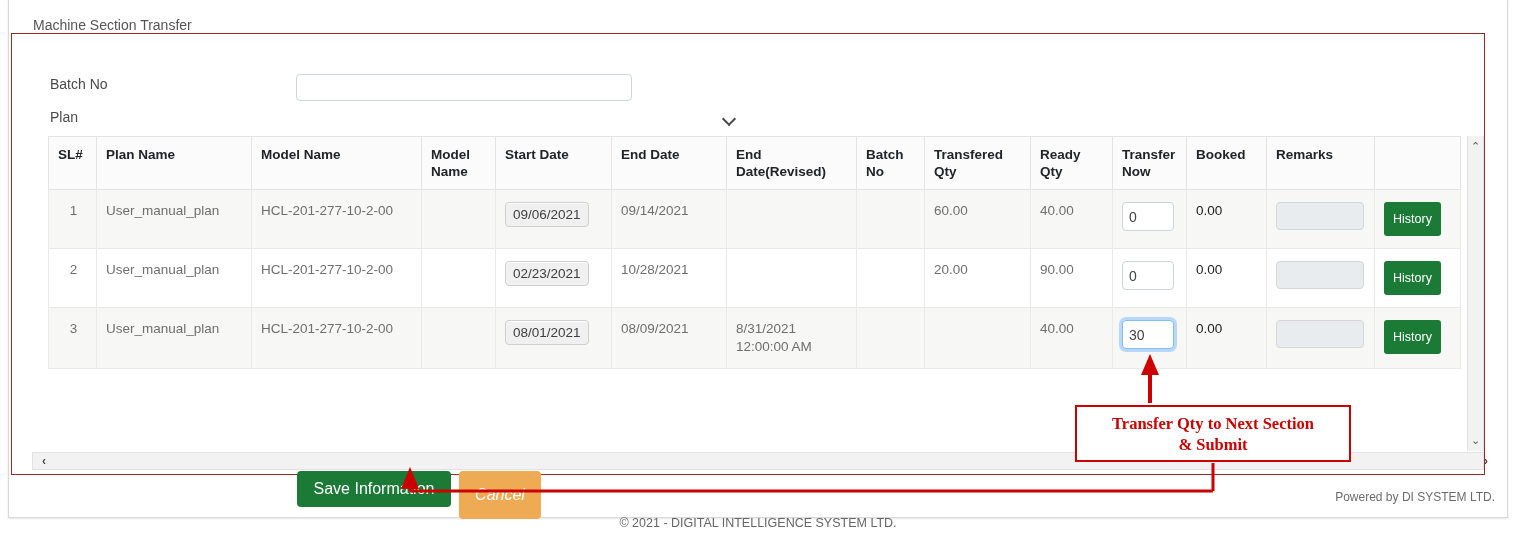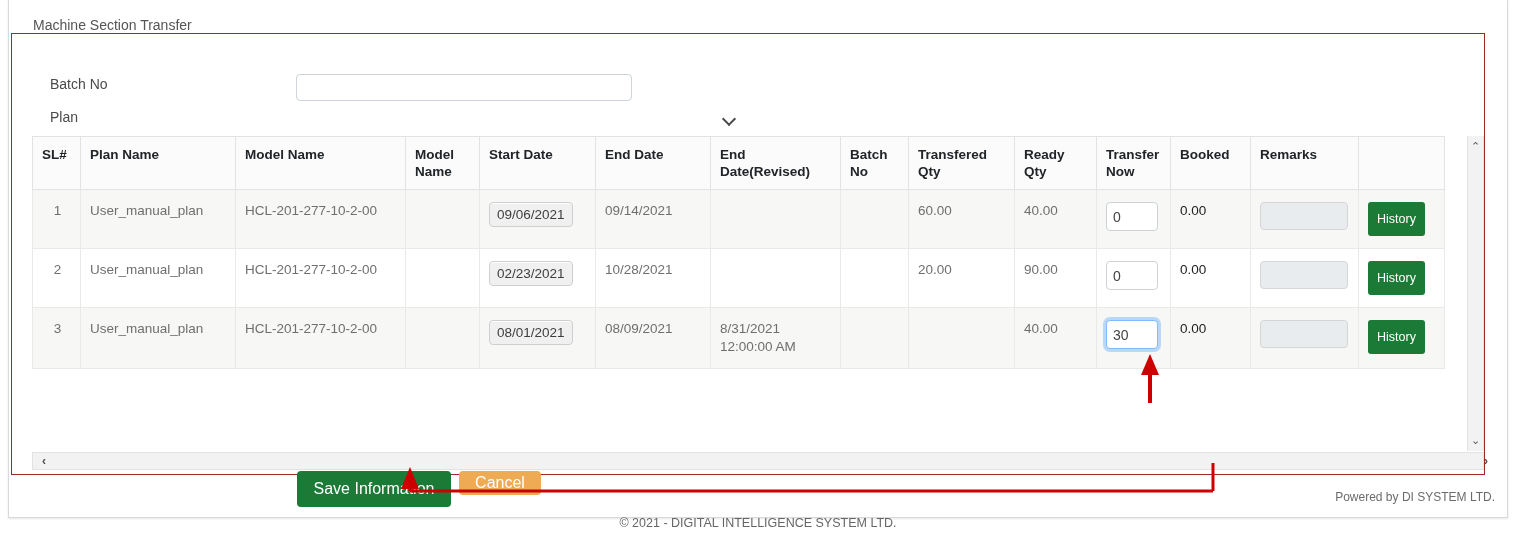--- a/index.html
+++ b/index.html
@@ -92,20 +92,21 @@
     position:absolute;left:0;top:0;
     width:1435px;height:315px;
     overflow:hidden;
     box-sizing:border-box;
   }
   table.grid{
     border-collapse:collapse;
     width:1412px;
     table-layout:fixed;
     background:#0ea5e9;
+    margin-left:16px;
   }
   table.grid th{
     border:1px solid #e3e3e3;
     background:#fbfbfb;
     font-size:13.5px;
     font-weight:bold;
     color:#212529;
     text-align:left;
     vertical-align:top;
     padding:9px 7px 9px 9px;
@@ -220,22 +221,22 @@
     color:#fff;
     cursor:pointer;
     box-sizing:border-box;
     text-align:center;
   }
   #btn-save{
     left:285px;top:437px;width:154px;height:36px;
     background:#1b7b36;font-size:16px;
   }
   #btn-cancel{
-    left:447px;top:437px;width:82px;height:24px;
-    background:#eeab54;font-size:16px;
+    left:447px;top:437px;width:82px;height:48px;
+    background:#eeab54;font-size:16px;font-style:italic;
   }
 
   
   .powered{
     position:absolute;right:12px;top:490px;
     font-size:12px;color:#6b6b6b;
   }
   .copyright{
     position:absolute;left:0;top:516px;width:1516px;
     text-align:center;
@@ -397,13 +398,17 @@
 
     <line x1="1150" y1="403" x2="1150" y2="370" stroke="#cc0000" stroke-width="4"></line>
     <polygon points="1150,354 1141,375 1159,375" fill="#cc0000"></polygon>
 
     <line x1="1213" y1="463" x2="1213" y2="491" stroke="#cc0000" stroke-width="3"></line>
     <line x1="1213" y1="491" x2="410" y2="491" stroke="#cc0000" stroke-width="3"></line>
     <line x1="410" y1="491" x2="410" y2="486" stroke="#cc0000" stroke-width="3"></line>
     <polygon points="410,467 401,489 419,489" fill="#cc0000"></polygon>
   </svg>
 
+  <div class="anno-box">
+    <div>Transfer Qty to Next Section</div>
+    <div>&amp; Submit</div>
+  </div>
 </div>
 
 </body></html>

